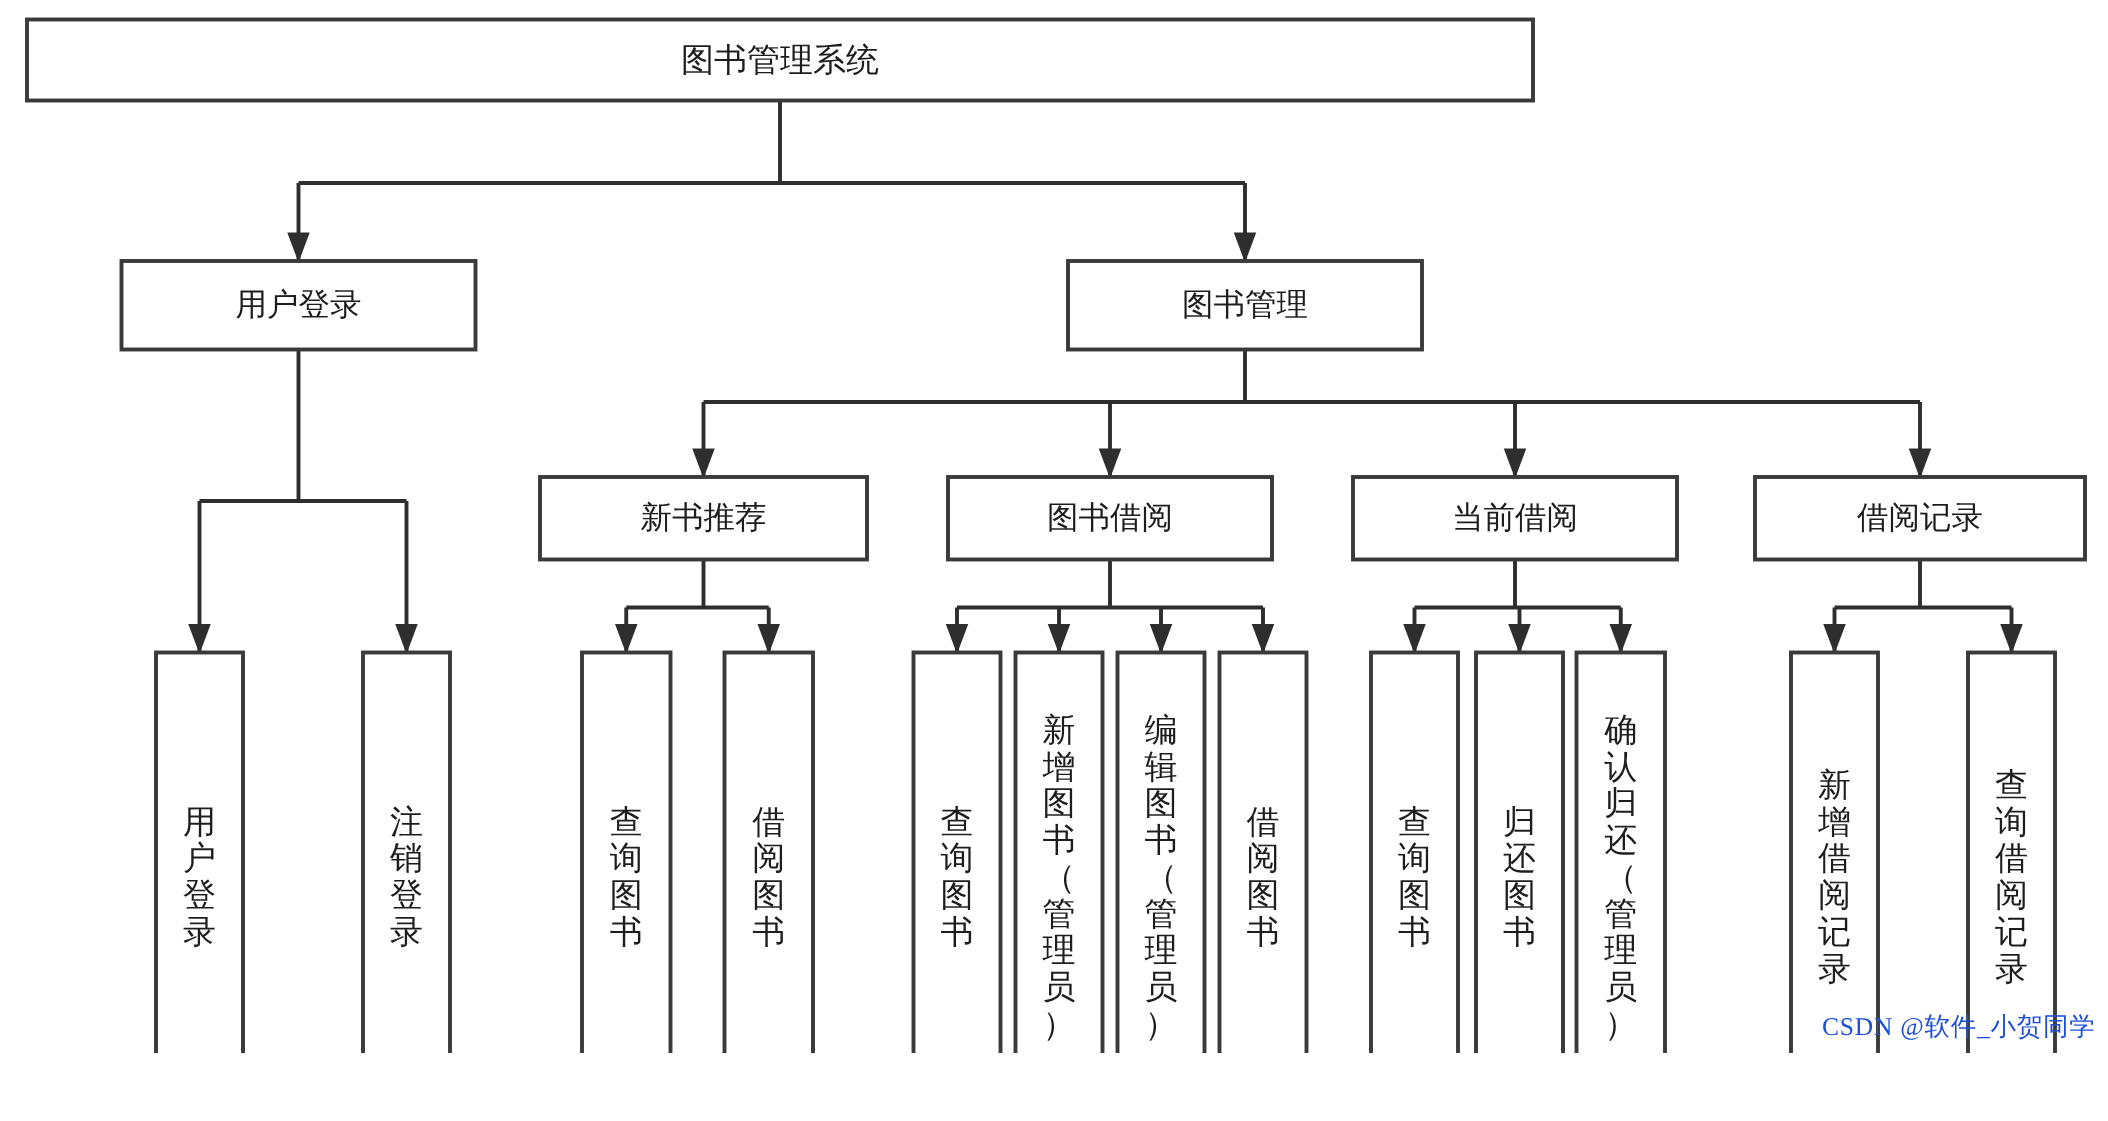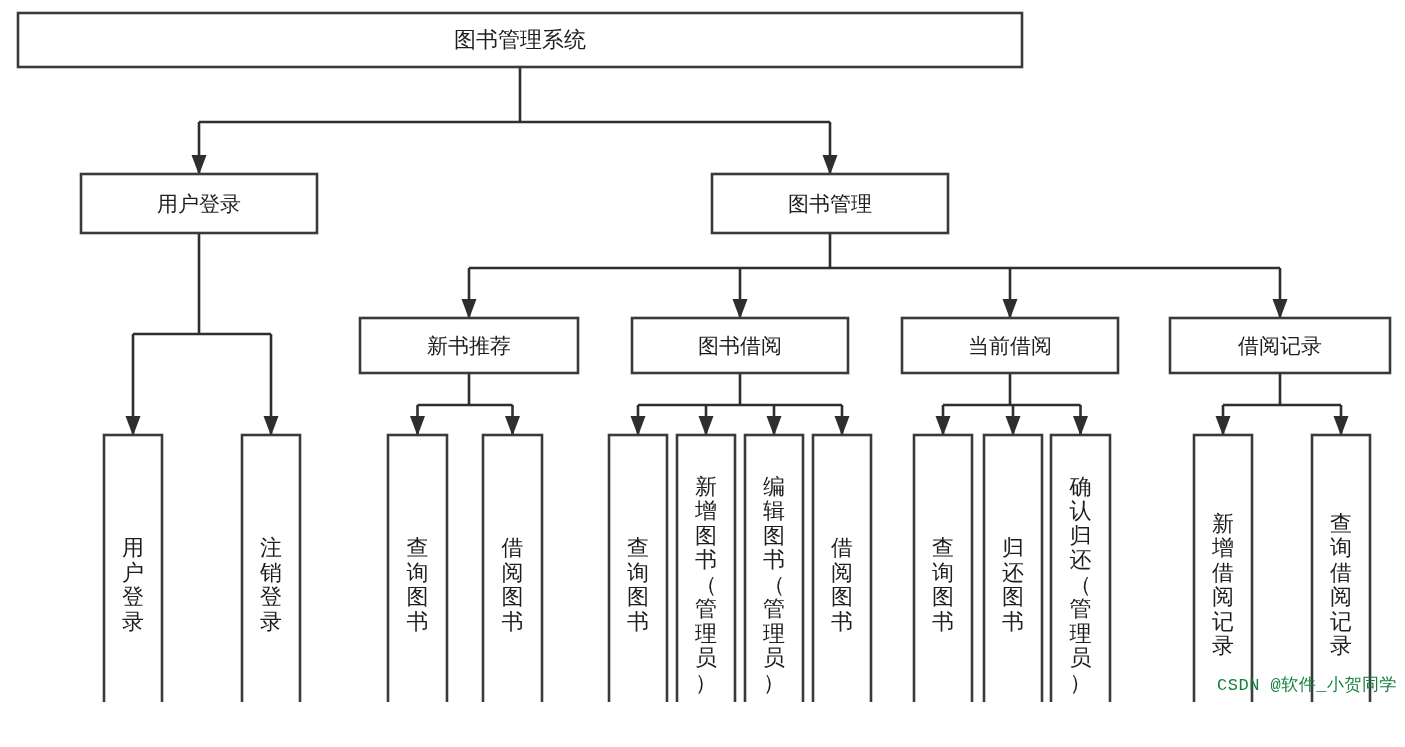--- a/index.html
+++ b/index.html
@@ -51,23 +51,23 @@
     fill: none;
     stroke-linecap: butt;
   }
   .arrowhead {
     fill: #2e2e2e;
   }
   .watermark {
     position: absolute;
     right: 8px;
     bottom: 6px;
-    font-family: Liberation Mono, monospace;
+    font-family: Liberation Serif, serif;
     font-size: 17px;
-    color: #15803d;
+    color: #1d4ed8;
     letter-spacing: 0.5px;
     white-space: nowrap;
     user-select: none;
   }
 </style>
 </head>
 <body>
 
 <div id="canvas">
 

